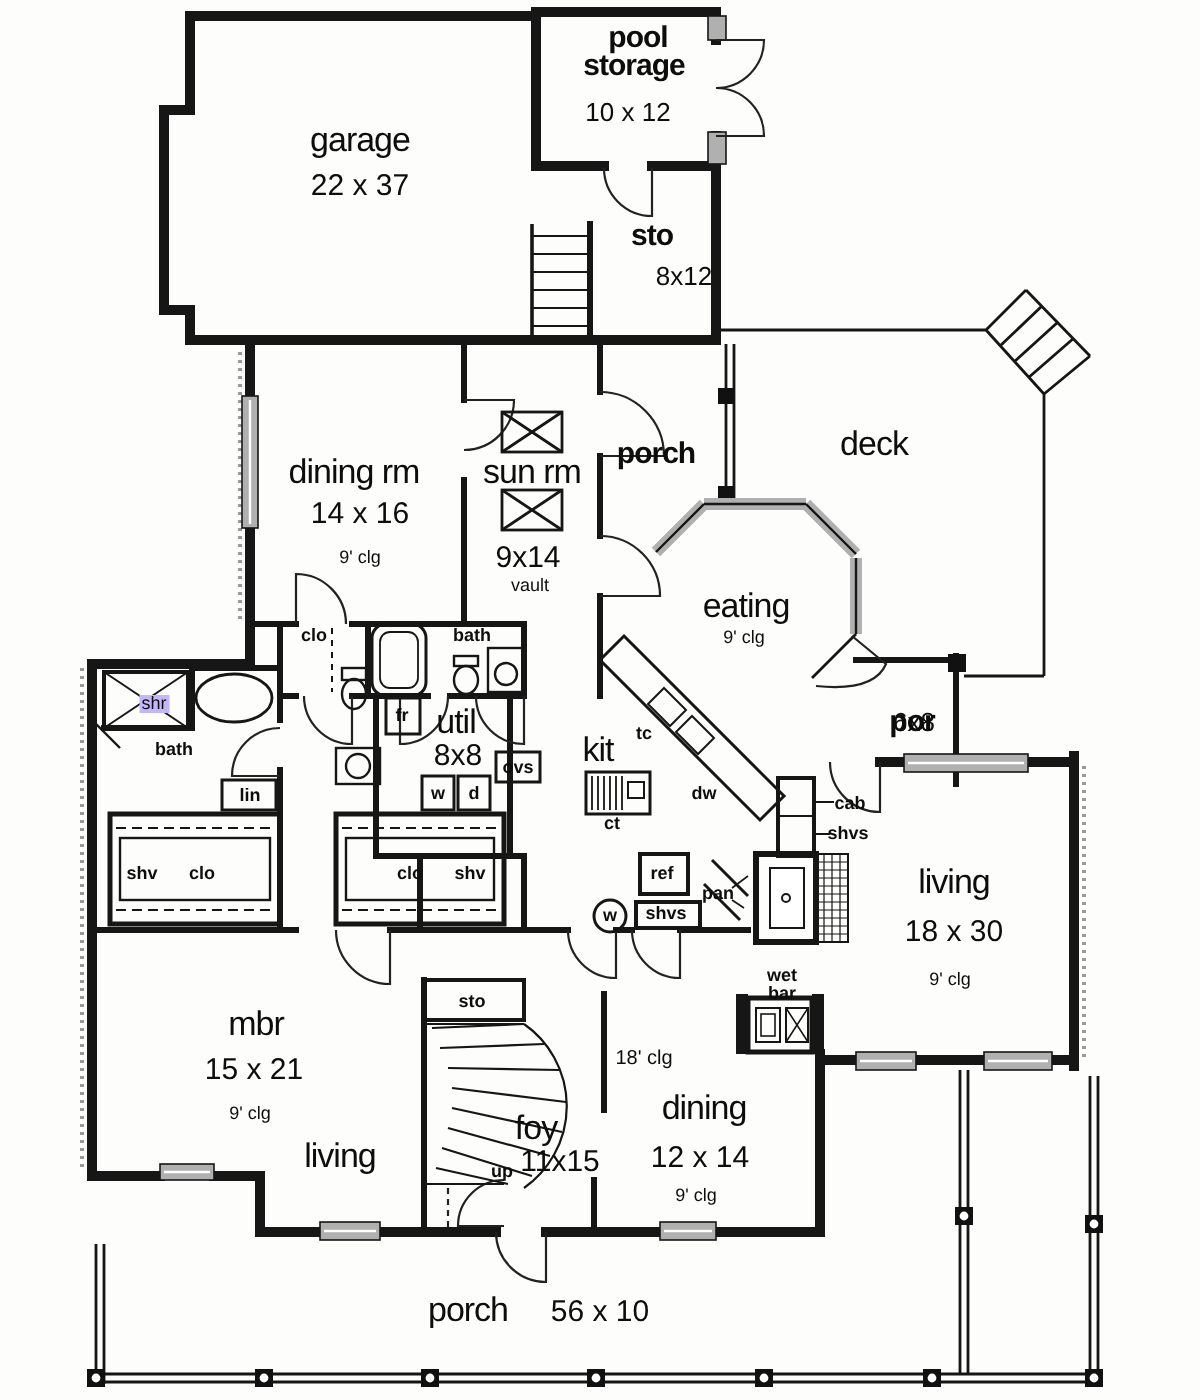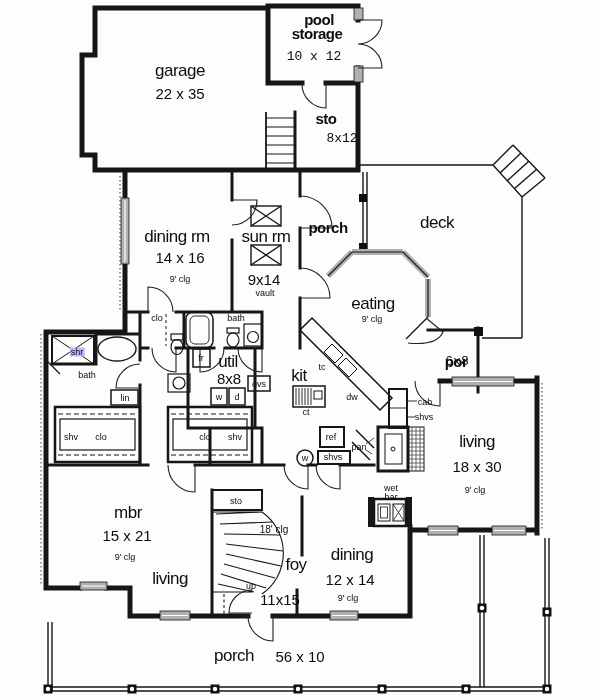--- a/index.html
+++ b/index.html
@@ -3,24 +3,24 @@
 <meta charset="utf-8">
 <style>
   html,body{margin:0;padding:0;background:#fff;}
   .plan{position:relative;width:600px;height:700px;background:#fdfdfb;overflow:hidden;
         font-family:"Liberation Sans", sans-serif;color:#111;}
   .plan svg{position:absolute;left:0;top:0;}
   .lbl{position:absolute;transform:translate(-50%,-50%);white-space:nowrap;line-height:1;color:#0d0d0d;}
   .rm{font-weight:normal;font-size:17px;letter-spacing:-0.5px;}
   .rm2{font-weight:bold;font-size:15px;letter-spacing:-0.5px;}
   .dim{font-size:15px;}
-  .dim2{font-size:13px;font-family:Liberation Mono, monospace;}
+  .dim2{font-size:13px;}
   .clg{font-size:9px;}
-  .clg2{font-size:10px;}
-  .fx{font-size:9px;}
+  .clg2{font-size:10px;margin-left:48px;}
+  .fx{font-size:9px;font-weight:bold;}
   .fxw{font-size:9px;background:#c4b5fd;padding:0 1px;}
 </style>
 </head>
 <body>
 
 <div class="plan">
 
 <svg width="600" height="700" viewBox="0 0 600 700">
 
   <g stroke="#999" stroke-width="2" stroke-dasharray="1.5,2.5" fill="none">
@@ -222,21 +222,21 @@
     <rect x="186" y="312" width="27" height="36" rx="7" stroke-width="1.5"></rect>
     <rect x="190" y="316" width="19" height="28" rx="5" stroke-width="0.9"></rect>
     <ellipse cx="233" cy="340" rx="6" ry="7" stroke-width="1.2"></ellipse>
     <rect x="227" y="328" width="12" height="5" stroke-width="1.2"></rect>
     <rect x="244" y="324" width="18" height="22" stroke-width="1.2"></rect>
     <circle cx="253" cy="337" r="5.5" stroke-width="1.2"></circle>
   </g>
 </svg>
 
 <div class="lbl rm" style="left:180px;top:70px">garage</div>
-<div class="lbl dim" style="left:180px;top:93px">22 x 35</div>
+<div class="lbl dim" style="left:180px;top:93px">22 x 37</div>
 
 <div class="lbl rm2" style="left:319px;top:19px">pool</div>
 <div class="lbl rm2" style="left:317px;top:33px">storage</div>
 <div class="lbl dim2" style="left:314px;top:56px">10 x 12</div>
 
 <div class="lbl rm2" style="left:326px;top:118px">sto</div>
 <div class="lbl dim2" style="left:342px;top:138px">8x12</div>
 
 <div class="lbl rm" style="left:177px;top:236px">dining rm</div>
 <div class="lbl dim" style="left:180px;top:257px">14 x 16</div>
@@ -265,22 +265,22 @@
 <div class="lbl clg" style="left:475px;top:490px">9' clg</div>
 
 <div class="lbl fx" style="left:391px;top:488px">wet</div>
 <div class="lbl fx" style="left:391px;top:497px">bar</div>
 
 <div class="lbl rm" style="left:128px;top:512px">mbr</div>
 <div class="lbl dim" style="left:127px;top:535px">15 x 21</div>
 <div class="lbl clg" style="left:125px;top:557px">9' clg</div>
 <div class="lbl rm" style="left:170px;top:578px">living</div>
 
-<div class="lbl rm" style="left:296px;top:564px">foy</div>
-<div class="lbl dim" style="left:280px;top:599px">11x15</div>
+<div class="lbl rm" style="left:268px;top:564px">foy</div>
+<div class="lbl dim" style="left:280px;top:581px">11x15</div>
 <div class="lbl clg2" style="left:274px;top:530px">18' clg</div>
 <div class="lbl fx" style="left:251px;top:586px">up</div>
 <div class="lbl fx" style="left:236px;top:501px">sto</div>
 
 <div class="lbl rm" style="left:352px;top:554px">dining</div>
 <div class="lbl dim" style="left:350px;top:579px">12 x 14</div>
 <div class="lbl clg" style="left:348px;top:598px">9' clg</div>
 
 <div class="lbl rm" style="left:234px;top:655px">porch</div>
 <div class="lbl dim" style="left:300px;top:656px">56 x 10</div>

